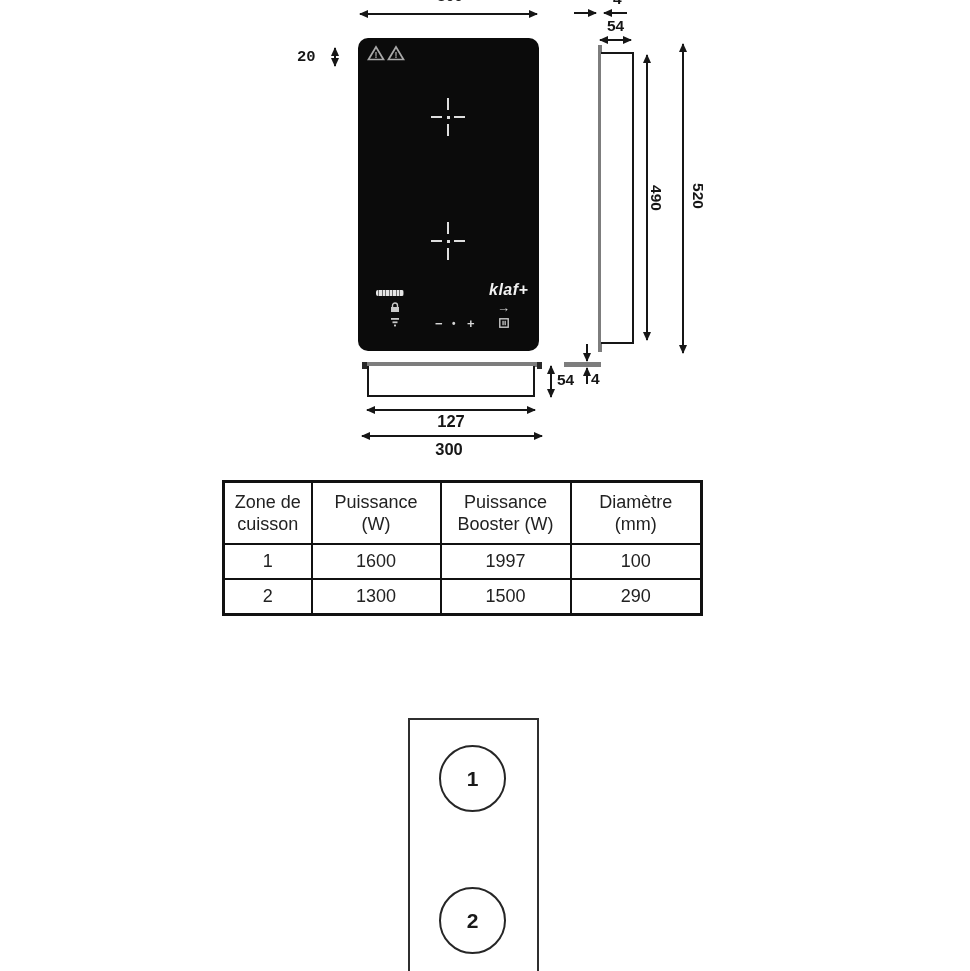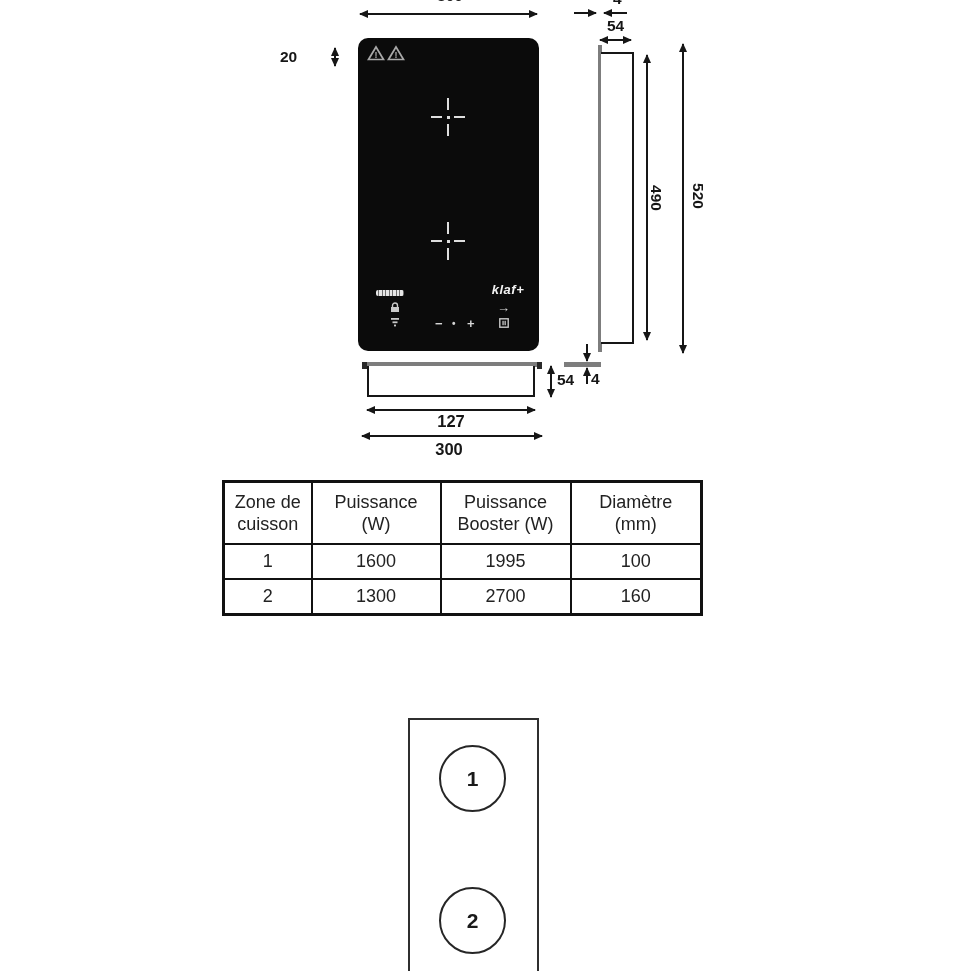--- a/index.html
+++ b/index.html
@@ -35,21 +35,21 @@
   .c-n{left:15.8px;top:0;width:2.4px;height:12px;}
   .c-s{left:15.8px;top:26px;width:2.4px;height:12px;}
   .c-w{left:0;top:17.8px;width:11px;height:2.4px;}
   .c-e{right:0;top:17.8px;width:11px;height:2.4px;}
   .c-dot{left:15.5px;top:17.5px;width:3px;height:3px;}
   .cross1{left:73px;top:60px;}
   .cross2{left:73px;top:184px;}
   .disp{position:absolute;left:18px;top:252px;width:28px;height:5.5px;border-radius:2px;
     background:repeating-linear-gradient(90deg,#e6e6e6 0 2.5px,#6e6e6e 2.5px 3.5px);}
   .logo{position:absolute;left:131px;top:244px;width:38px;height:16px;
-    color:#f2f2f2;font-size:13px;font-weight:700;font-style:italic;
+    color:#f2f2f2;font-size:16px;font-weight:700;font-style:italic;
     filter:blur(0.7px);letter-spacing:0.5px;text-align:center;line-height:16px;}
   .tglyph{position:absolute;color:#d6d6d6;font-size:13px;line-height:10px;font-weight:700;}
   .ticon{position:absolute;}
 
   
   .side-glass{position:absolute;left:598px;top:45px;width:3.5px;height:307px;background:#7d7d7d;}
   .side-body{position:absolute;left:601px;top:52px;width:31px;height:288px;
     border:2px solid #161616;border-left:none;background:#fff;}
 
   
@@ -78,21 +78,21 @@
   .zc2{left:29px;top:167px;}
 </style>
 </head>
 <body>
 
 <div id="stage">
 
   <div class="lab center" style="left:430px;top:-13px;width:40px;">300</div>
   <div class="ha al ar" style="left:360px;top:13px;width:177px;"></div>
 
-  <div class="lab" style="left:280px;top:48px;">20</div>
+  <div class="lab" style="left:297px;top:48px;font-family:Liberation Mono, monospace;">20</div>
   <div class="va au ad" style="left:334px;top:48px;height:18px;"></div>
 
   <div class="hob">
     <svg class="warn" width="40" height="17">
       <path d="M9 2 L16.5 14.5 L1.5 14.5 Z" fill="none" stroke="#a8a8a8" stroke-width="1.7"></path>
       <text x="9" y="13" font-size="9" font-weight="bold" fill="#a8a8a8" text-anchor="middle">!</text>
       <path d="M29 2 L36.5 14.5 L21.5 14.5 Z" fill="none" stroke="#a8a8a8" stroke-width="1.7"></path>
       <text x="29" y="13" font-size="9" font-weight="bold" fill="#a8a8a8" text-anchor="middle">!</text>
     </svg>
 
@@ -191,28 +191,28 @@
         <th>
           <div>Diamètre</div>
           <div>(mm)</div>
         </th>
       </tr>
     </thead>
     <tbody>
       <tr>
         <td>1</td>
         <td>1600</td>
-        <td>1995</td>
+        <td>1997</td>
         <td>100</td>
       </tr>
       <tr>
         <td>2</td>
         <td>1300</td>
-        <td>2700</td>
-        <td>160</td>
+        <td>1500</td>
+        <td>290</td>
       </tr>
     </tbody>
   </table>
 
   <div class="zone-rect">
     <div class="zone-circle zc1">
       <span>1</span>
     </div>
     <div class="zone-circle zc2">
       <span>2</span>

